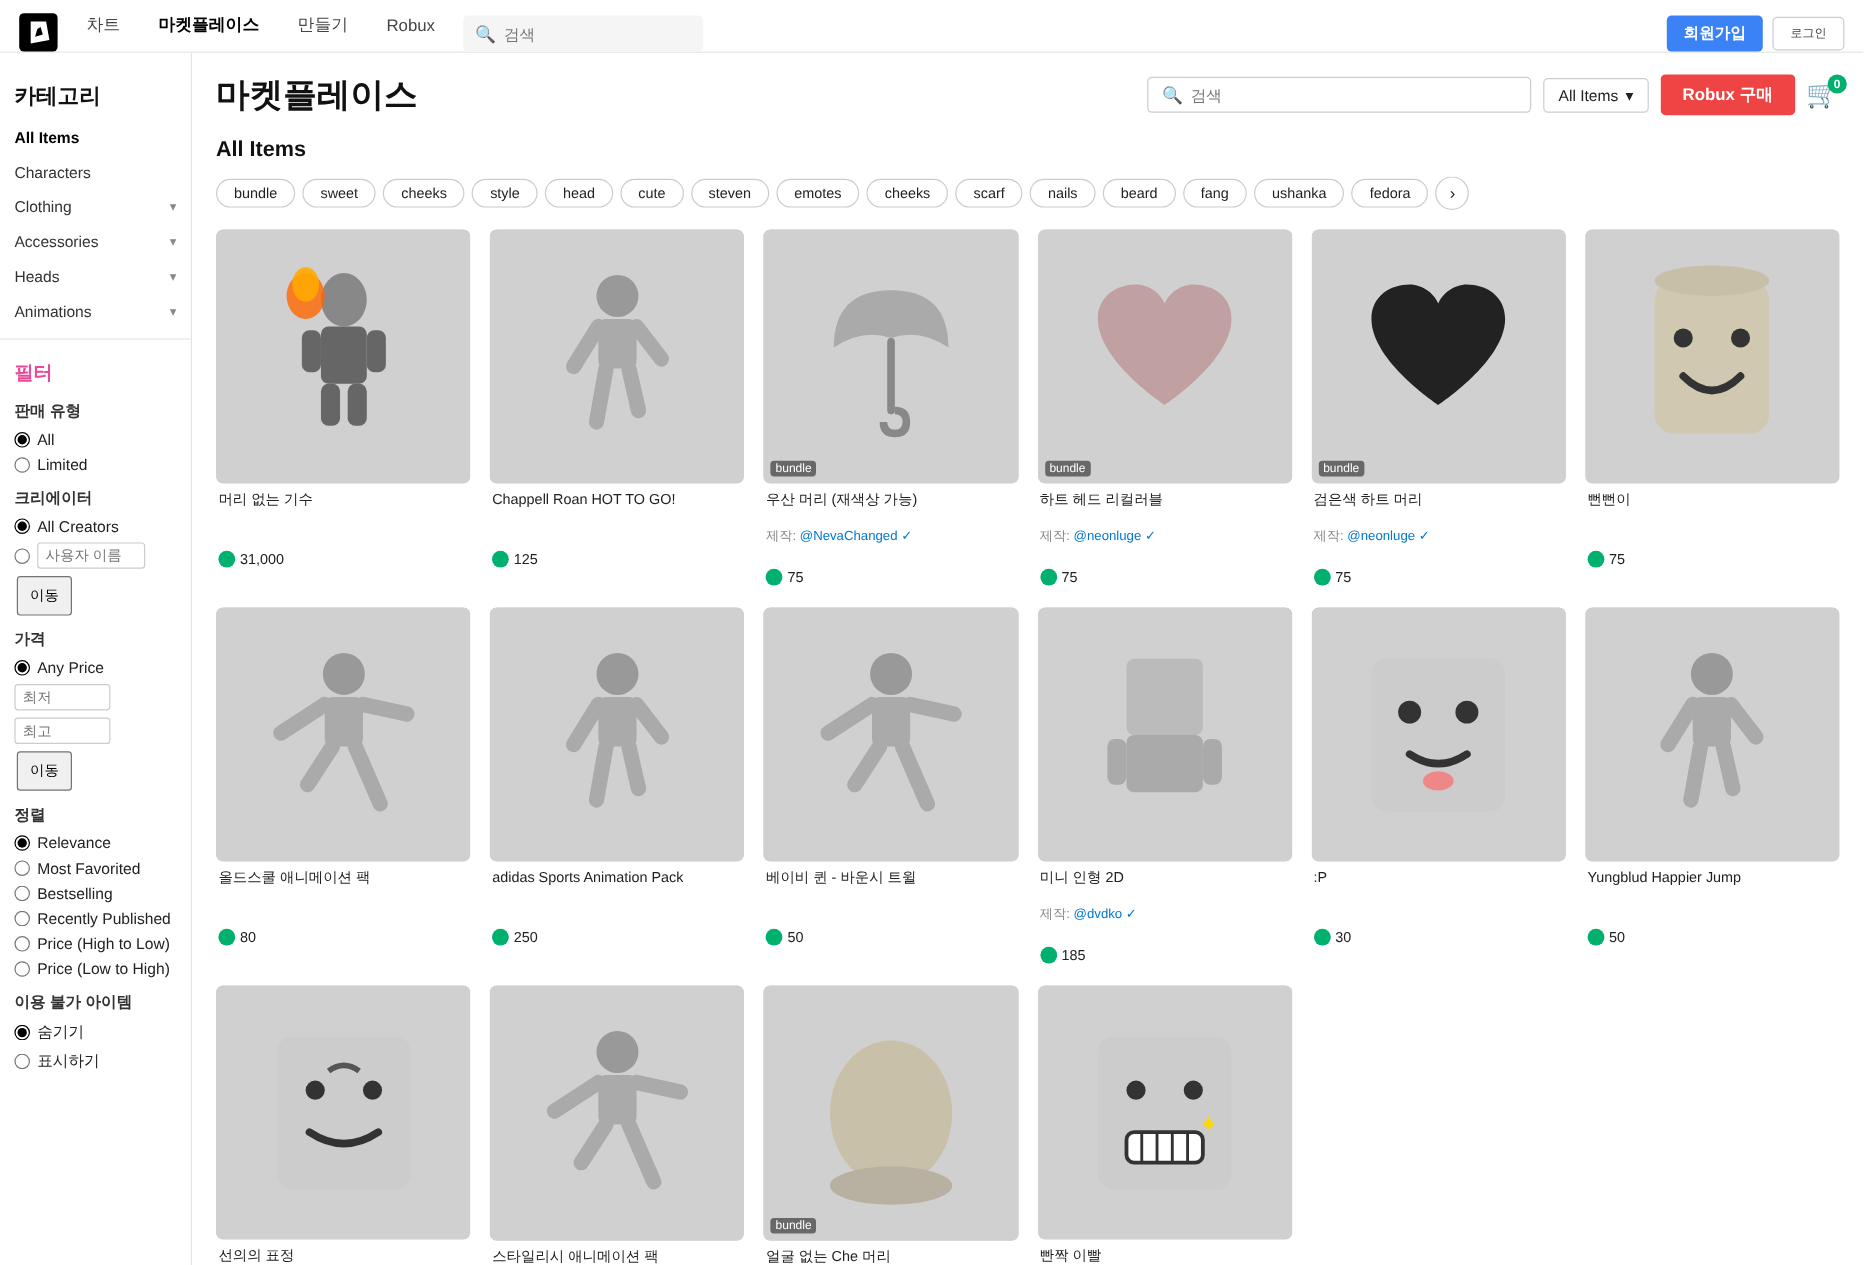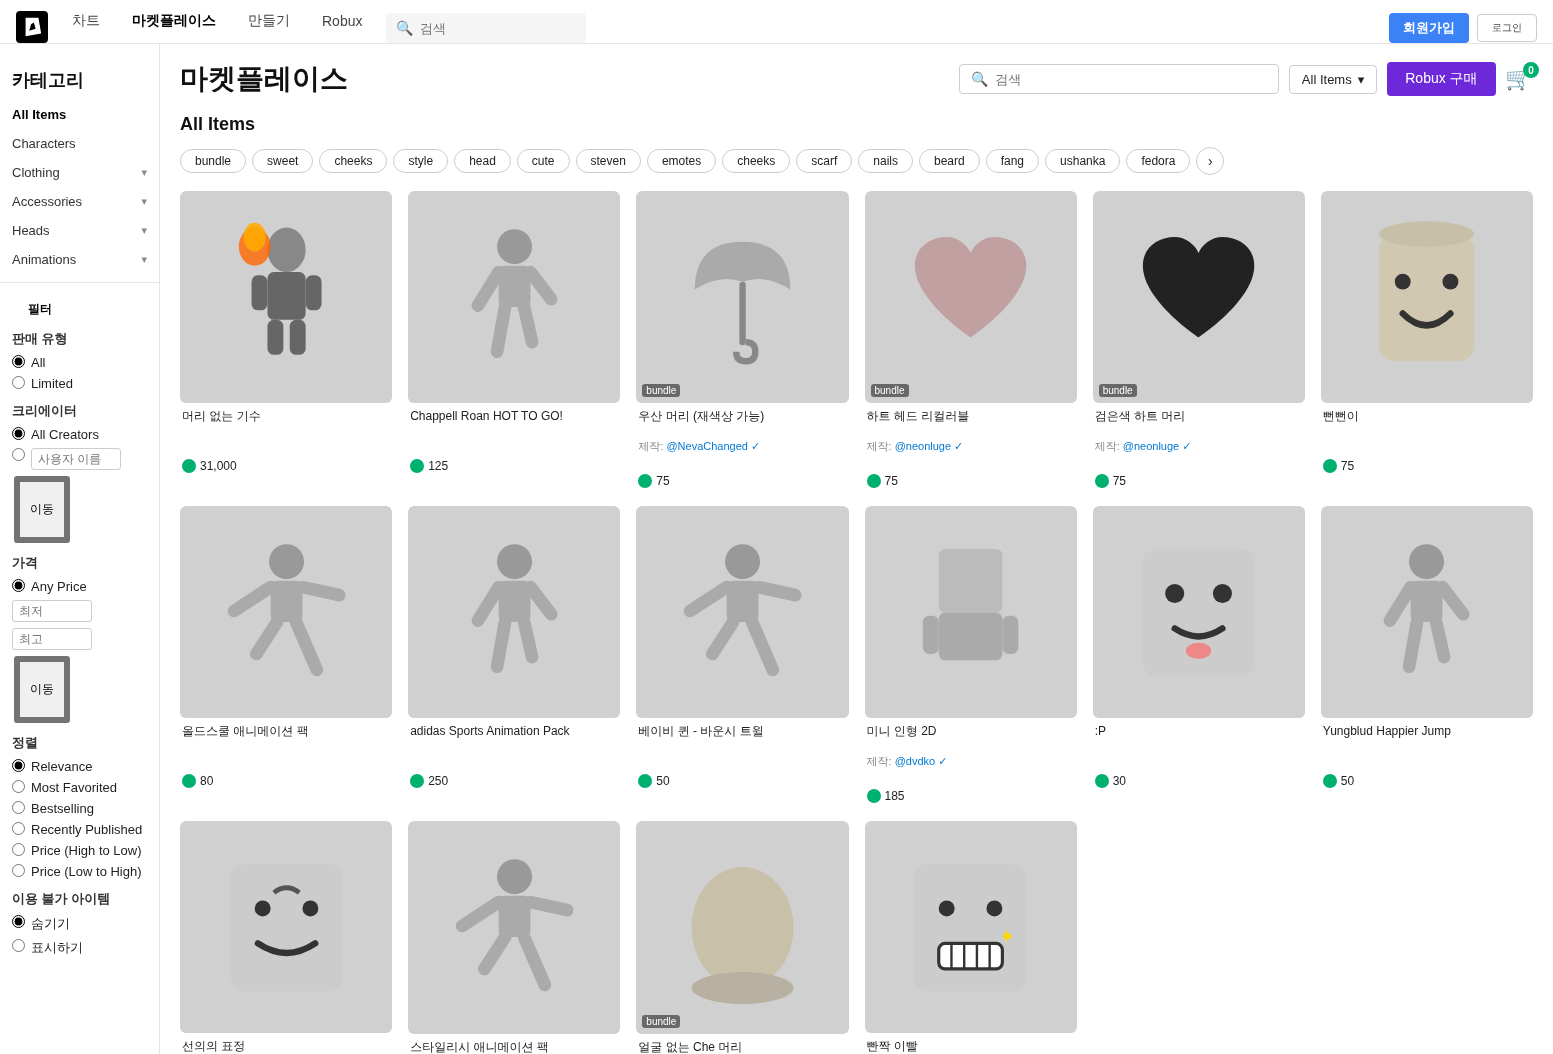--- a/index.html
+++ b/index.html
@@ -21,35 +21,35 @@
     
     .main-layout { display: flex; min-height: calc(100vh - 44px); }
 
     
     .sidebar { width: 160px; min-width: 160px; border-right: 1px solid #e5e5e5; padding: 16px 0; background: #fff; overflow-y: auto; }
     .sidebar-section-title { font-size: 18px; font-weight: 700; padding: 8px 12px; color: #111; }
     .sidebar-item { padding: 7px 12px; font-size: 13px; color: #333; cursor: pointer; display: flex; align-items: center; justify-content: space-between; }
     .sidebar-item.active { color: #000; font-weight: 600; }
     .sidebar-chevron { font-size: 11px; color: #888; }
     .sidebar-divider { height: 1px; background: #e5e5e5; margin: 8px 0; }
-    .filter-section-title { font-size: 12px; font-weight: 700; padding: 10px 28px 4px; color: #000000; }
+    .filter-section-title { font-size: 16px; font-weight: 700; padding: 10px 12px 4px; color: #ec4899; }
     .filter-sub-title { font-size: 13px; font-weight: 600; padding: 8px 12px 4px; color: #333; }
-    .filter-row { padding: 3px 12px; display: flex; align-items: flex-start; gap: 6px; font-size: 13px; }
+    .filter-row { padding: 3px 12px; display: flex; align-items: center; gap: 6px; font-size: 13px; }
     .filter-row input[type="radio"] { accent-color: #000; }
     .filter-input { width: 80px; border: 1px solid #ccc; border-radius: 3px; padding: 3px 6px; font-size: 12px; }
-    .filter-btn { background: #f0f0f0; border: 6px solid #737373; border-radius: 3px; padding: 19px 10px; font-size: 12px; cursor: pointer; margin-left: 2px; }
+    .filter-btn { background: #f0f0f0; border: 1px solid #737373; border-radius: 3px; padding: 7px 10px; font-size: 12px; cursor: pointer; margin-left: 2px; }
     .creator-input { width: 90px; border: 1px solid #ccc; border-radius: 3px; padding: 3px 6px; font-size: 12px; }
 
     
     .content { flex: 1; padding: 16px 20px; overflow-y: auto; }
     .content-title { font-size: 18px; font-weight: 600; margin-bottom: 12px; color: #111; }
     .content-search { display: flex; align-items: center; background: #fff; border: 1px solid #ccc; border-radius: 4px; padding: 6px 12px; gap: 6px; flex: 0 0 320px; }
     .content-search input { border: none; outline: none; font-size: 13px; width: 100%; }
     .filter-dropdown { display: flex; align-items: center; gap: 6px; border: 1px solid #ccc; border-radius: 4px; padding: 6px 12px; font-size: 13px; cursor: pointer; background: #fff; }
-    .robux-buy-btn { background: #6d28d9; color: #fff; border: none; border-radius: 4px; padding: 8px 18px; font-size: 14px; font-weight: 400; cursor: pointer; }
+    .robux-buy-btn { background: #ef4444; color: #fff; border: none; border-radius: 4px; padding: 8px 18px; font-size: 14px; font-weight: 700; cursor: pointer; }
     .cart-icon { position: relative; cursor: pointer; font-size: 22px; }
     .cart-badge { position: absolute; top: -4px; right: -6px; background: #00b06f; color: #fff; border-radius: 50%; width: 16px; height: 16px; font-size: 10px; display: flex; align-items: center; justify-content: center; font-weight: 700; }
 
     
     .tags-row { display: flex; align-items: center; gap: 6px; flex-wrap: nowrap; overflow: hidden; margin-bottom: 16px; }
     .tag { border: 1px solid #ccc; border-radius: 20px; padding: 4px 14px; font-size: 12px; cursor: pointer; background: #fff; white-space: nowrap; }
     .tag-next-btn { border: 1px solid #ccc; border-radius: 50%; width: 28px; height: 28px; display: flex; align-items: center; justify-content: center; cursor: pointer; background: #fff; font-size: 14px; flex-shrink: 0; }
 
     
     .items-grid { display: grid; grid-template-columns: repeat(6, 1fr); gap: 16px; }

